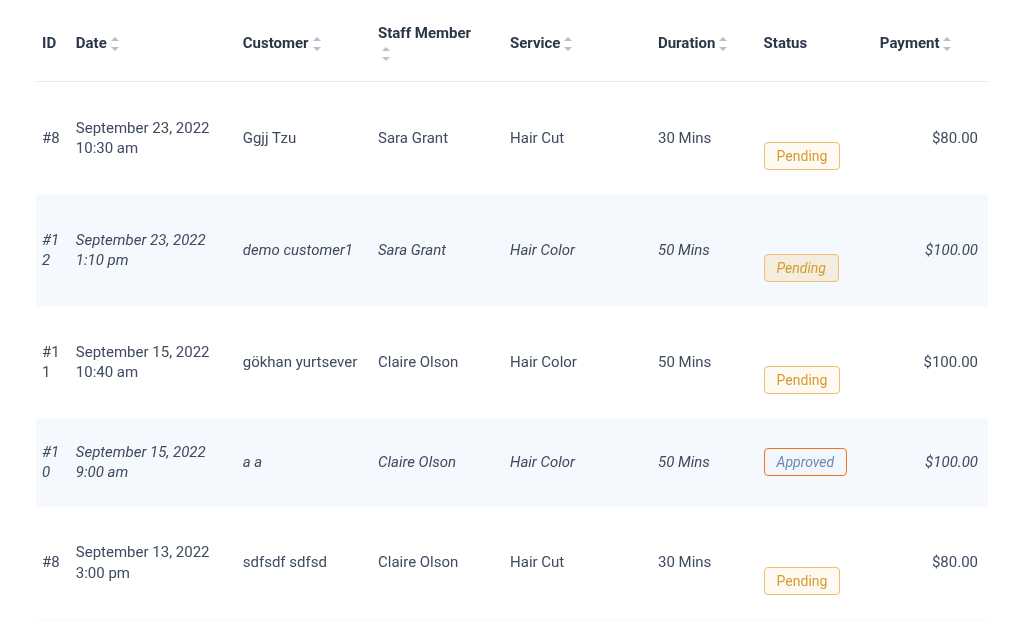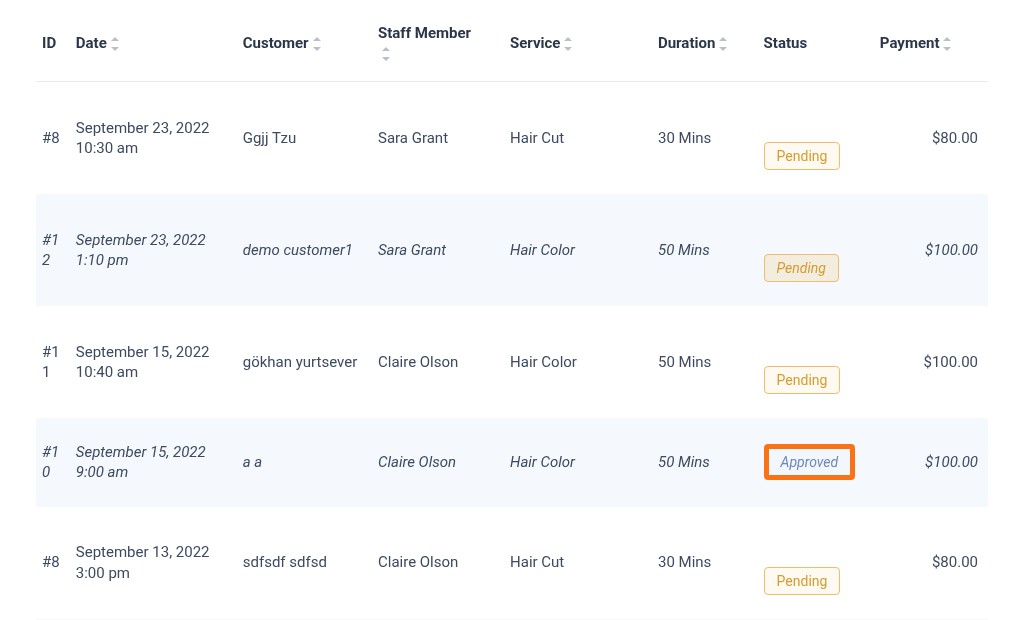--- a/index.html
+++ b/index.html
@@ -96,21 +96,21 @@
     color: #d69b2d;
     border: 1px solid #f0bd6a;
     background: #fffaf1;
     margin-top: 36px;
   }
   .badge-pending.alt-bg {
     background: #f3ede0;
   }
   .badge-approved {
     color: #6f86b5;
-    border: 5px solid #f97316;
+    border: 1px solid #f97316;
     background: #f2f6fd;
   }
 </style>
 </head>
 <body>
 
 <div class="container">
 
   <table>
     <colgroup>

